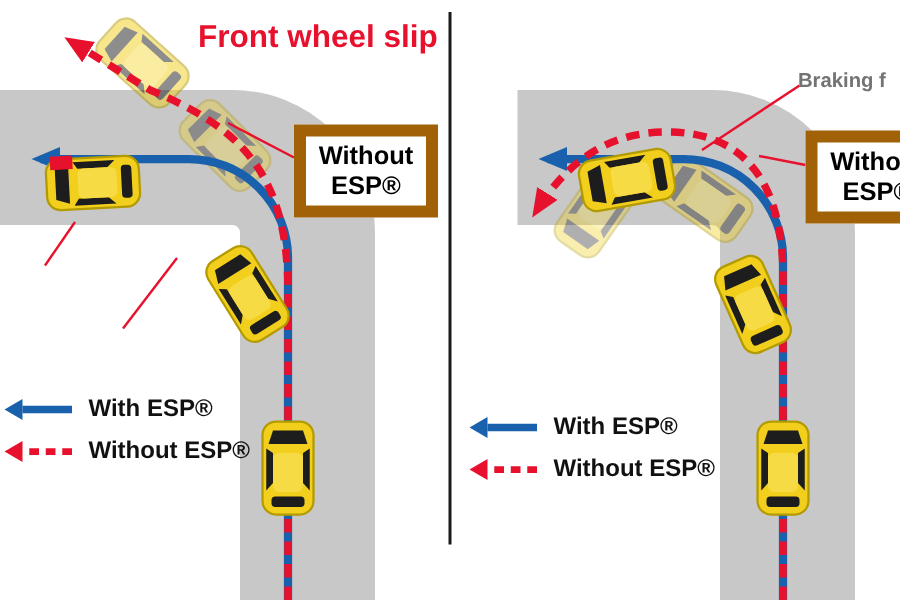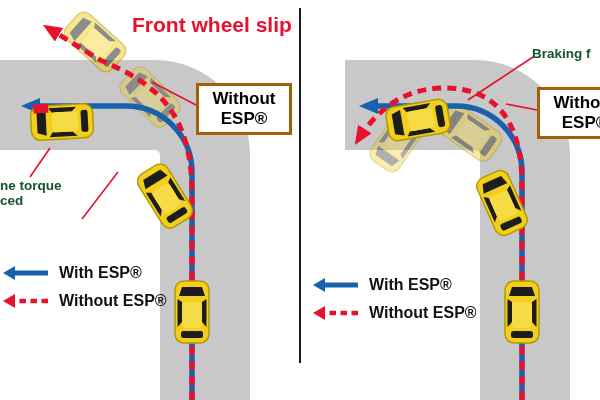--- a/index.html
+++ b/index.html
@@ -2,23 +2,23 @@
 <html><head>
 <meta charset="utf-8">
 <style>
   * { margin:0; padding:0; box-sizing:border-box; }
   html,body { width:600px; height:400px; overflow:hidden; background:#fff;
               font-family:"Liberation Sans", sans-serif; }
   .stage { position:relative; width:600px; height:400px; }
   .abs { position:absolute; }
   svg.canvas { position:absolute; left:0; top:0; }
   .panel-title { font-size:21px; font-weight:bold; color:#e8112d; white-space:nowrap; }
-  .esp-box { position:absolute; border:3px solid #a16207; background:#fff; text-align:center;
+  .esp-box { position:absolute; border:8px solid #a16207; background:#fff; text-align:center;
              font-weight:bold; font-size:17px; line-height:20px; color:#000; padding:3px 2px; }
-  .annot { position:absolute; color:#14532d; font-weight:bold; font-size:13.5px;
+  .annot { position:absolute; color:#737373; font-weight:bold; font-size:13.5px;
            line-height:15px; white-space:nowrap; }
   .legend { position:absolute; }
   .legend-row { display:flex; align-items:center; gap:9px; margin-bottom:10px; }
   .legend-label { font-size:16px; font-weight:bold; color:#111; white-space:nowrap; }
   .divider { position:absolute; left:299px; top:8px; width:2px; height:355px; background:#1a1a1a; }
 </style>
 </head>
 <body>
 
 <div class="stage">
@@ -98,24 +98,20 @@
 
   <div class="esp-box" style="left:196px; top:83px; width:96px;">
     <div>Without</div>
     <div>ESP®</div>
   </div>
   <div class="esp-box" style="left:537px; top:87px; width:96px;">
     <div>Without</div>
     <div>ESP®</div>
   </div>
 
-  <div class="annot" style="left:0px; top:178px;">
-    <div>ne torque</div>
-    <div>ced</div>
-  </div>
   <div class="annot" style="left:532px; top:46px;">Braking f</div>
 
   <div class="legend" style="left:2px; top:264px;">
     <div class="legend-row">
       <svg width="48" height="16">
         <path d="M46,8 H13" stroke="#1961ac" stroke-width="5" fill="none"></path>
         <polygon points="13,1 1,8 13,15" fill="#1961ac"></polygon>
       </svg>
       <span class="legend-label">With ESP®</span>
     </div>

